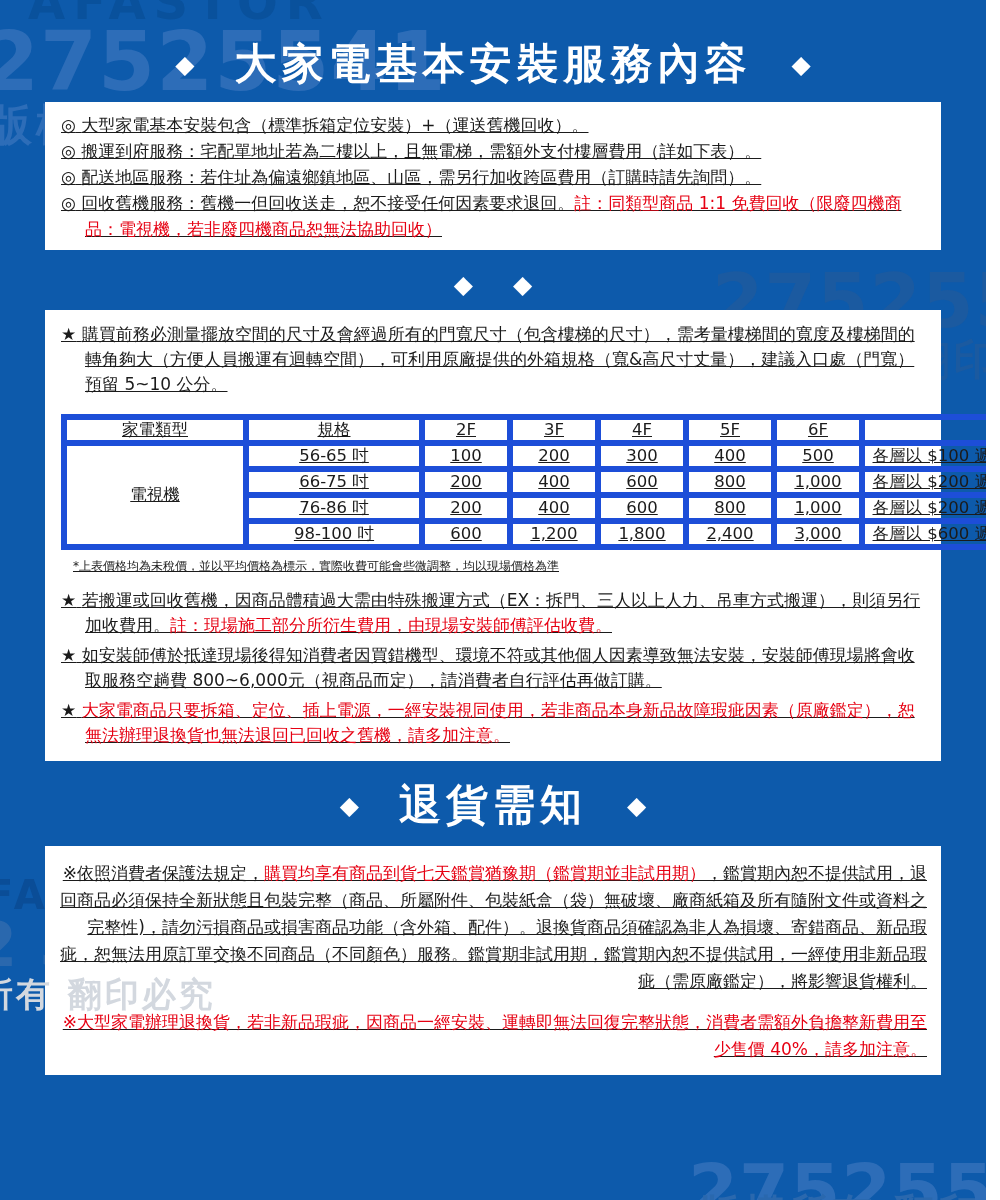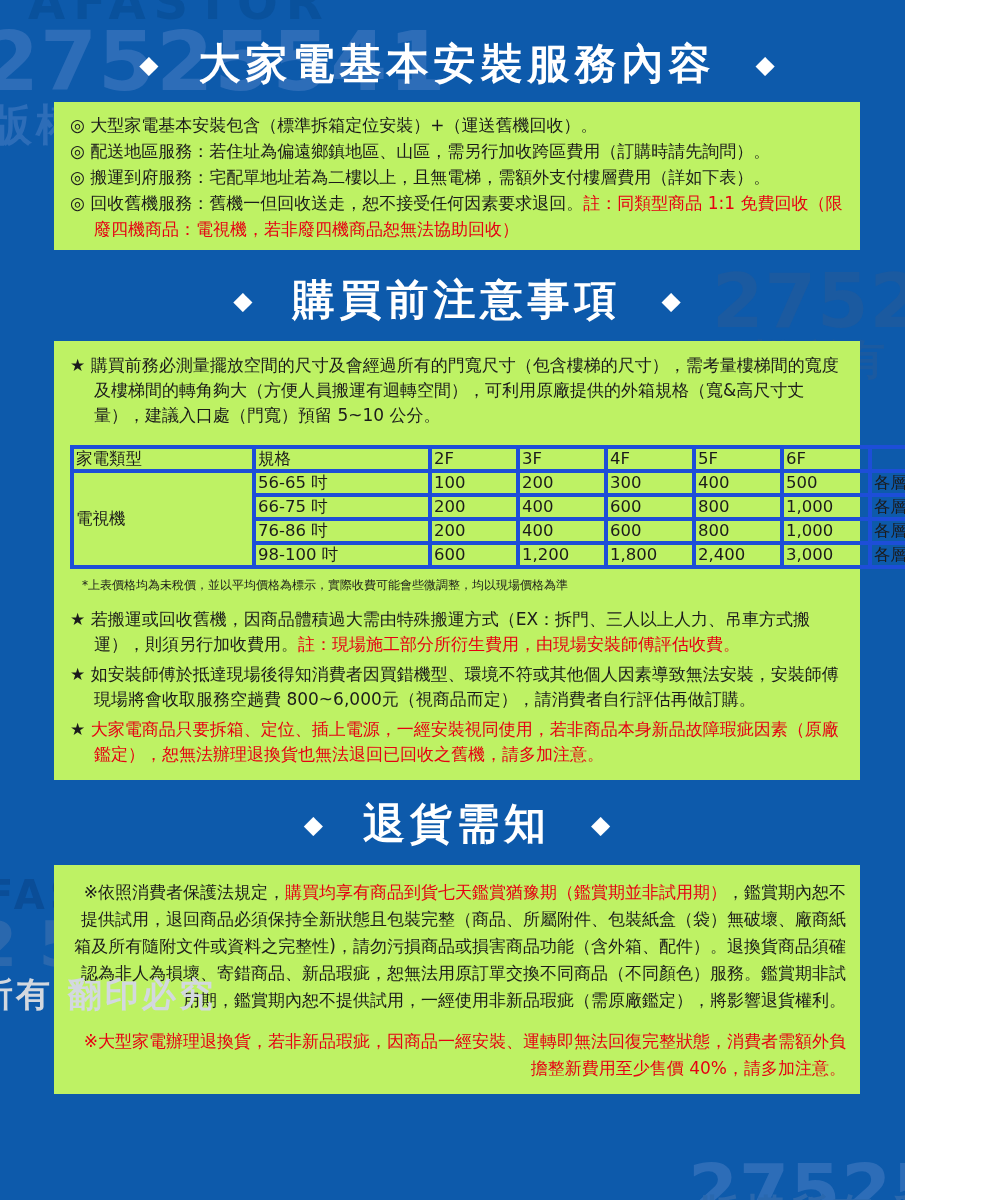--- a/index.html
+++ b/index.html
@@ -1,22 +1,22 @@
 <!DOCTYPE html>
 <html lang="zh-Hant"><head>
 <meta charset="utf-8">
 <style>
   html,body { margin:0; padding:0; }
   body {
     width:1000px; height:1200px;
     font-family:"DejaVu Sans","Liberation Sans",sans-serif;
   }
   .page {
-    position:relative; width:896px; height:1200px;
-    background:#0d5aab; overflow:hidden;padding-left:9px;
+    position:relative; width:986px; height:1200px;
+    background:#0d5aab; overflow:hidden;
   }
   
   .wm { position:absolute; z-index:0; font-weight:bold; white-space:nowrap; user-select:none; }
   .wm-brand-top    { top:-26px; left:28px;  font-size:48px; letter-spacing:8px; color:#09519c; }
   .wm-num-topleft  { top:14px;  left:-18px; font-size:82px; letter-spacing:1px; color:#2d6db8; }
   .wm-copy-topleft { top:96px;  left:-12px; font-size:44px; letter-spacing:4px; color:#2d6db8; }
   .wm-num-right    { top:258px; left:712px; font-size:74px; letter-spacing:1px; color:#1b5aa0; }
   .wm-copy-right   { top:332px; left:705px; font-size:42px; letter-spacing:4px; color:#1b5aa0; }
   .wm-brand-left   { top:872px; left:-14px; font-size:40px; letter-spacing:5px; color:#0a4d97; }
   .wm-num-left     { top:908px; left:-26px; font-size:62px; color:#2a68ae; }
@@ -29,40 +29,40 @@
     position:relative; z-index:1; display:flex; justify-content:center;
     align-items:center; gap:40px; color:#ffffff;
   }
   .hband .htitle { margin:0; font-size:42px; font-weight:bold; letter-spacing:5px; }
   .hband .dia { font-size:25px; line-height:1; }
   .hband-install { padding-top:36px; }
   .hband-notice  { margin-top:22px; }
   .hband-returns { margin-top:10px; }
   
   .panel {
-    position:relative; z-index:1; background:#bef264; margin:16px 45px;
-    color:#1b1b1b; box-sizing:border-box;
+    position:relative; z-index:1; background:#ffffff; margin:16px 45px;
+    color:#1b1b1b; box-sizing:border-box;text-decoration:underline;
   }
   .panel-install { margin-top:10px; padding:10px 16px 8px; font-size:17px; line-height:26px; }
   .panel-notice  { margin-top:13px; padding:12px 16px 8px; font-size:17px; line-height:25px; }
   .panel-returns { margin-top:13px; padding:14px 14px 12px; font-size:17px; line-height:27px;text-align:right; }
   .item { padding-left:24px; text-indent:-24px; }
   .red { color:#e60012; }
   .pg        { margin:0 0 6px; }
   .pg-lead   { margin-bottom:17px; }
   .pg-cap    { margin-bottom:5px; }
   .pg-tight  { margin-bottom:5px; }
   .pg-last   { margin-bottom:0; }
   
   table.fees {
     border-collapse:collapse; width:858px; margin:0 auto;
     font-size:16.5px; border:2px solid #000; table-layout:fixed;
   }
   table.fees th, table.fees td {
-    border:4px solid #1d4ed8; text-align:left; vertical-align:middle;
+    border:6px solid #1d4ed8; text-align:center; vertical-align:middle;
     padding:0 2px; height:20px; line-height:20px; font-weight:normal;
     overflow:hidden; white-space:nowrap;
   }
   .footnote { font-size:12px; margin:4px 0 9px 12px; }
 </style>
 </head>
 <body>
 
 <div class="page">
 
@@ -83,35 +83,34 @@
     <span class="dia">◆</span>
   </div>
 
   <div class="panel panel-install">
     <div class="item">
       <span>◎</span>
       <span>大型家電基本安裝包含（標準拆箱定位安裝）+（運送舊機回收）。</span>
     </div>
     <div class="item">
       <span>◎</span>
+      <span>搬運到府服務：宅配單地址若為二樓以上，且無電梯，需額外支付樓層費用（詳如下表）。</span>
+    </div>
+    <div class="item">
+      <span>◎</span>
       <span>配送地區服務：若住址為偏遠鄉鎮地區、山區，需另行加收跨區費用（訂購時請先詢問）。</span>
     </div>
     <div class="item">
       <span>◎</span>
-      <span>搬運到府服務：宅配單地址若為二樓以上，且無電梯，需額外支付樓層費用（詳如下表）。</span>
-    </div>
-    <div class="item">
-      <span>◎</span>
       <span>回收舊機服務：舊機一但回收送走，恕不接受任何因素要求退回。</span><span class="red">註：同類型商品 1:1 免費回收（限廢四機商品：電視機，若非廢四機商品恕無法協助回收）</span>
     </div>
   </div>
 
   <div class="hband hband-notice">
     <span class="dia">◆</span>
-    <h1 class="htitle">購買前注意事項</h1>
     <span class="dia">◆</span>
   </div>
 
   <div class="panel panel-notice">
     <div class="pg pg-lead item">
       <span>★</span>
       <span>購買前務必測量擺放空間的尺寸及會經過所有的門寬尺寸（包含樓梯的尺寸），需考量樓梯間的寬度及樓梯間的轉角夠大（方便人員搬運有迴轉空間），可利用原廠提供的外箱規格（寬&amp;高尺寸丈量），建議入口處（門寬）預留 5~10 公分。</span>
     </div>
 
 

